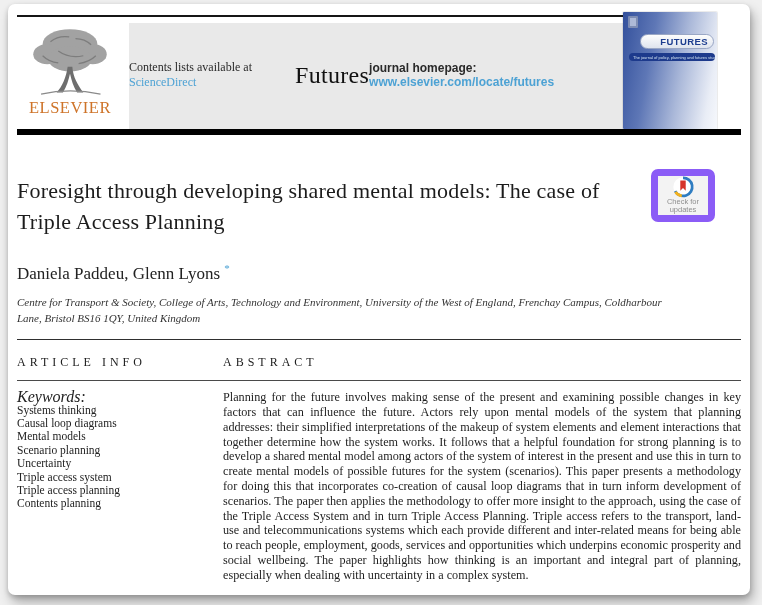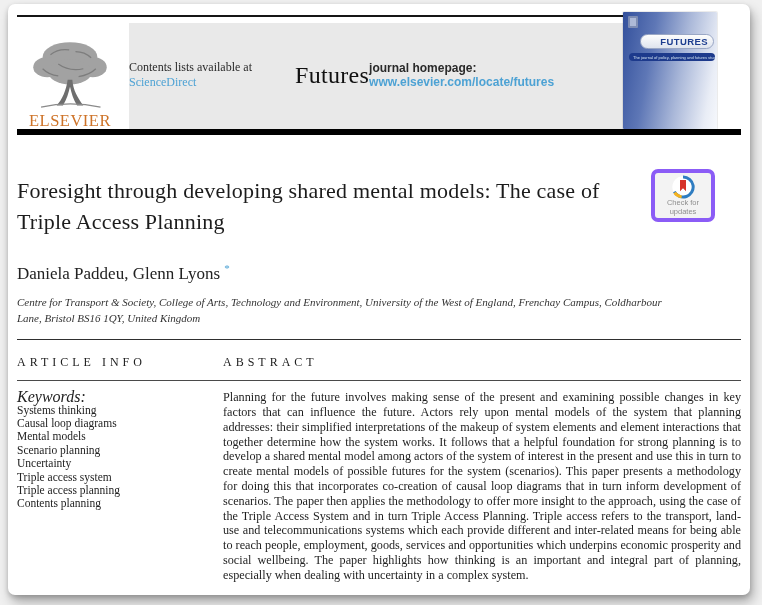--- a/index.html
+++ b/index.html
@@ -13,21 +13,21 @@
   .sheet {
     position:absolute; left:8px; top:4px; width:742px; height:591px;
     background:#ffffff; border-radius:7px;
     box-shadow: 3px 7px 12px rgba(0,0,0,0.30), 0 2px 5px rgba(0,0,0,0.18);
     padding:0 9px; overflow:hidden;
   }
 
   
   .jheader { position:relative; margin-top:11px; height:114px; }
   .jheader-rule { position:absolute; top:0; left:0; width:calc(100% - 118px); height:2px; background:#151515; }
-  .logo { position:absolute; left:0; top:21px; width:106px; text-align:center; }
+  .logo { position:absolute; left:0; top:8px; width:106px; text-align:center; }
   .logo svg { display:block; margin:0 auto; }
   .logo-word {
     font-size:16.5px; color:#ce7328; letter-spacing:0.5px; margin-top:-3px;
     font-family:"Liberation Serif", serif;
   }
   .graybox {
     position:absolute; left:112px; right:118px; top:8px; bottom:0;
     background:#e9e9e9;
     display:flex; flex-direction:row; align-items:center; justify-content:space-between;
     padding:7px 0 9px;
@@ -61,21 +61,21 @@
   .black-bar { height:6px; background:#000; width:100%; }
 
   
   .title-row { position:relative; margin-top:40px; min-height:70px; }
   .article-title {
     font-size:22px; font-weight:normal; color:#1c1c1c; line-height:1.42;
     letter-spacing:0.2px; max-width:640px;
   }
   .badge {
     position:absolute; right:26px; top:-6px; width:64px; height:53px;
-    background:#f3f3f3; border:4px solid #8b5cf6; border-radius:7px;
+    background:#f3f3f3; border:7px solid #8b5cf6; border-radius:7px;
     display:flex; flex-direction:column; align-items:center; justify-content:center;
     cursor:pointer;
   }
   .badge-text { font-family:"Liberation Sans", sans-serif; font-size:7.5px; color:#8f8f8f; line-height:1.15; text-align:center; }
 
   .authors { margin-top:17px; font-size:17px; color:#222; }
   .authors sup { color:#4da2d4; font-size:11px; }
   .affiliation {
     margin-top:10px; font-style:italic; font-size:11px; color:#333;
     line-height:1.5; max-width:650px;

